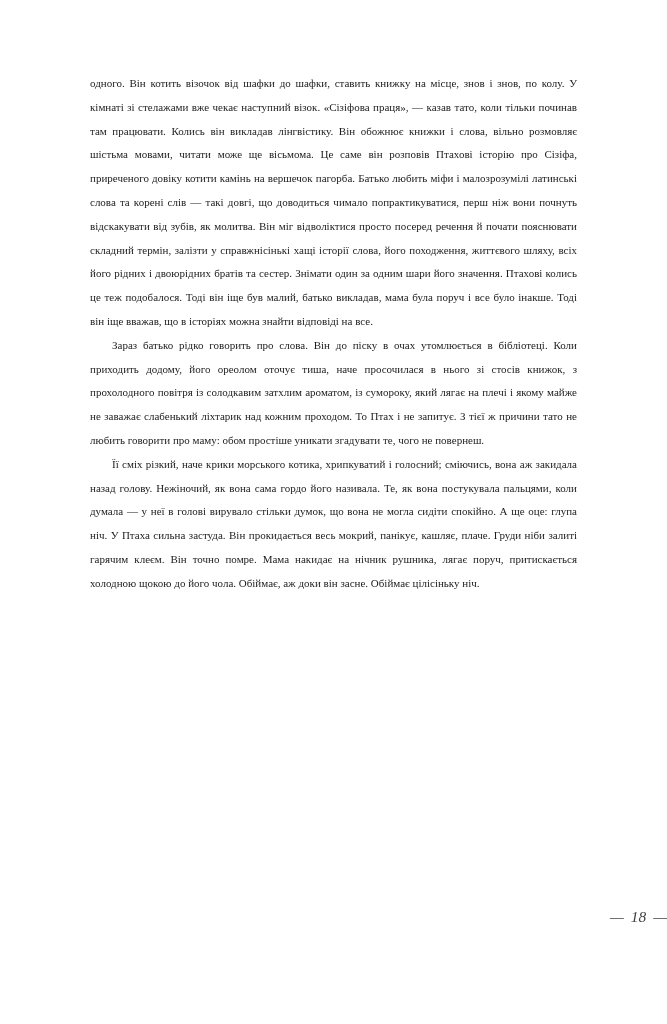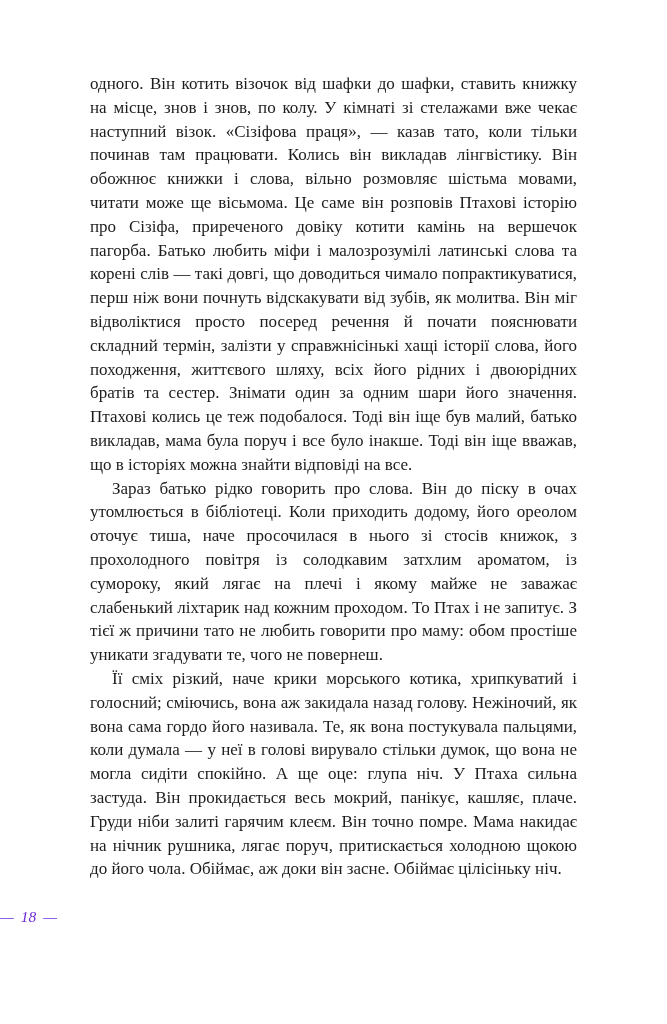--- a/index.html
+++ b/index.html
@@ -15,21 +15,21 @@
     background: #ffffff;
     color: #1c1c1c;
     font-family: "Liberation Serif", "DejaVu Serif", serif;
     overflow: hidden;
   }
   .text-block {
     position: absolute;
     top: 72px;
     left: 90px;
     width: 487px;
-    font-size: 17px;
+    font-size: 11px;
     line-height: 23.8px;
     text-align: justify;
     hyphens: auto;
     -webkit-hyphens: auto;
   }
   .para {
     margin: 0;
     padding: 0;
   }
   .para.indent {
@@ -39,24 +39,24 @@
     text-indent: 0;
   }
   .para.section-break {
     margin-top: 24px;
   }
   .footer {
     position: absolute;
     top: 908px;
     left: 0;
     right: 0;
-    text-align: left;
+    text-align: right;
     font-style: italic;
     font-size: 15.5px;
-    color: #6d28d9;
+    color: #404040;
   }
   .footer .num {
     margin: 0 7px;
   }
 </style>
 </head>
 <body>
 
 <div class="page">
   <div class="text-block">

